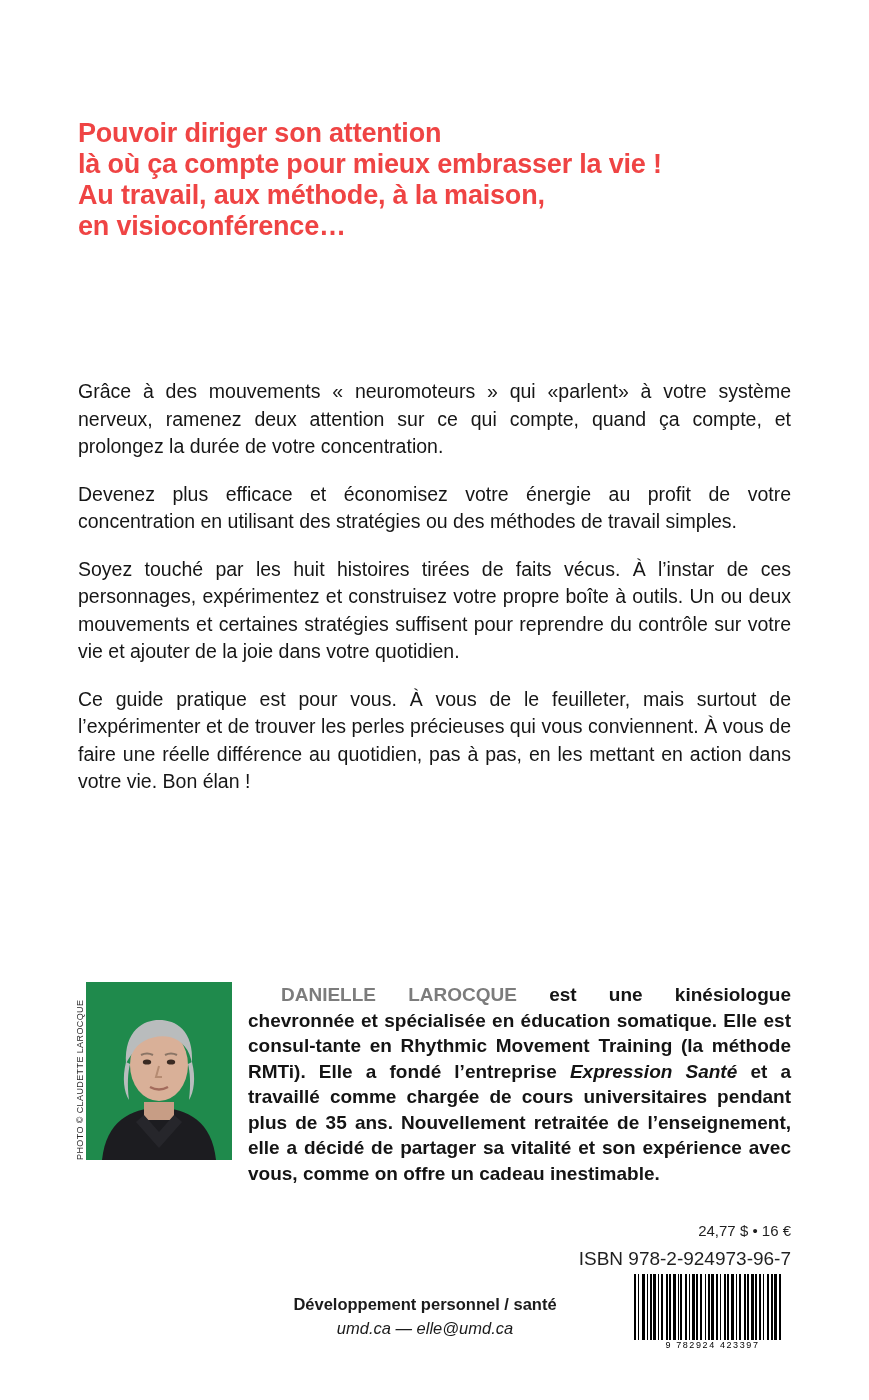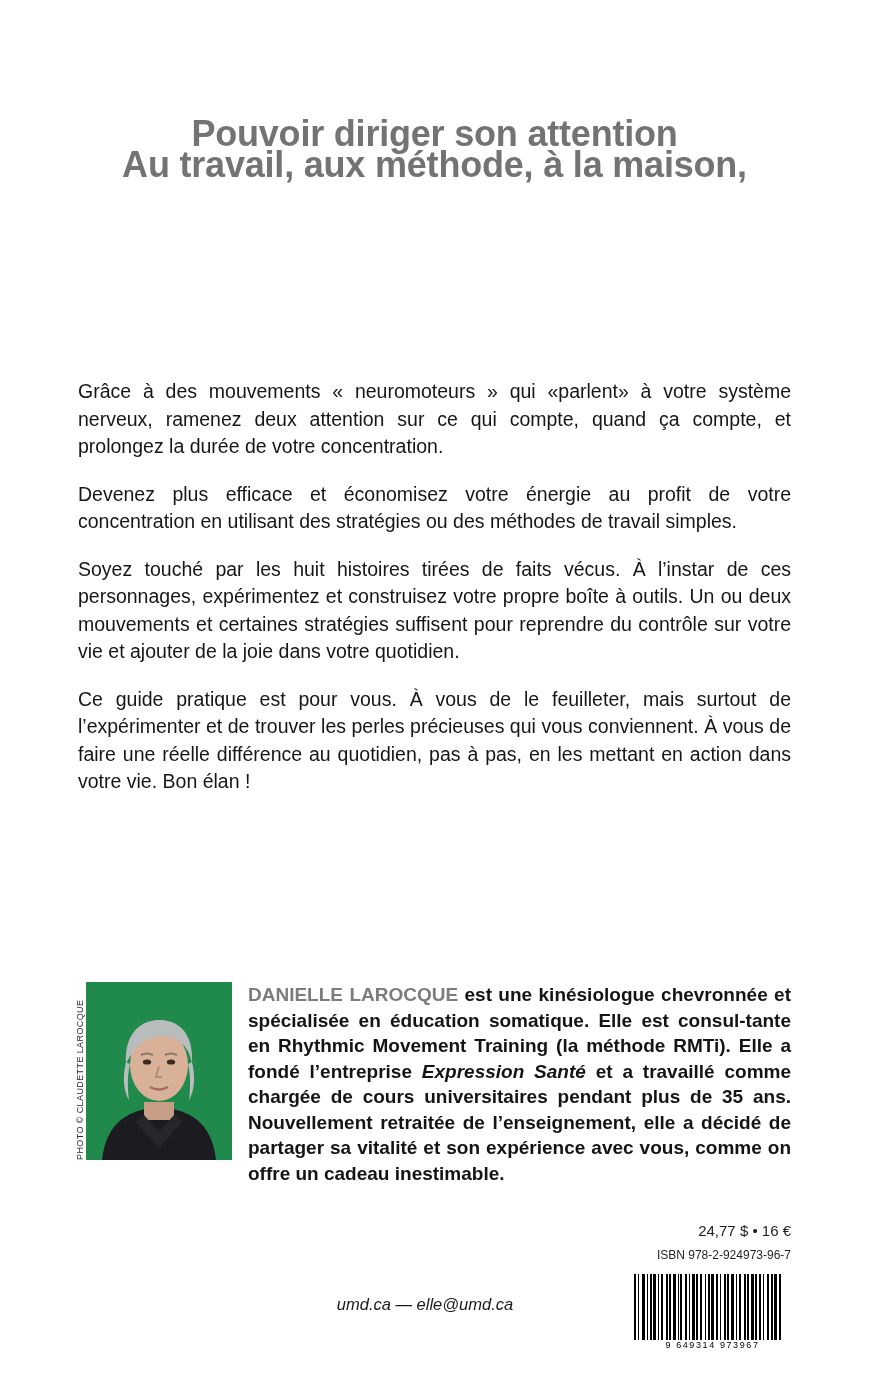--- a/index.html
+++ b/index.html
@@ -20,24 +20,24 @@
     inset: 0;
     background: #ffffff;
   }
 
   
   .headline {
     position: absolute;
     left: 78px;
     top: 118px;
     width: 713px;
-    text-align: center;
-    color: #737373;
+    text-align: left;
+    color: #ef4444;
     font-weight: bold;
-    font-size: 36px;
+    font-size: 27px;
     line-height: 31px;
     letter-spacing: -0.2px;
   }
   .headline .line { display: block; white-space: nowrap; }
 
   .subhead {
     position: absolute;
     left: 78px;
     top: 280px;
     width: 713px;
@@ -110,40 +110,40 @@
     position: absolute;
     left: 186px;
     top: 0;
     width: 543px;
     font-size: 19px;
     line-height: 25.5px;
     font-weight: bold;
     color: #141414;
     text-align: justify;
   }
-  .author-text .name { color: #7c7c7c; }
+  .author-text .name { color: #7c7c7c; margin-left: 33px; }
   .author-text .ital { font-style: italic; }
 
   
   .price-line {
     position: absolute;
     right: 78px;
     top: 1222px;
     width: 360px;
     text-align: right;
     font-size: 15px;
     color: #1f1f1f;
   }
   .isbn-line {
     position: absolute;
     right: 78px;
     top: 1248px;
     width: 360px;
     text-align: right;
-    font-size: 12px;
+    font-size: 19px;
     color: #1f1f1f;
   }
 
   .barcode {
     position: absolute;
     right: 78px;
     top: 1274px;
     width: 157px;
     height: 82px;
     background: #ffffff;
@@ -191,21 +191,23 @@
     font-size: 16.5px;
   }
 </style>
 </head>
 <body>
 
 <div class="page">
 
   <div class="headline">
     <span class="line">Pouvoir diriger son attention</span>
+    <span class="line">là où ça compte pour mieux embrasser la vie !</span>
     <span class="line">Au travail, aux méthode, à la maison,</span>
+    <span class="line">en visioconférence…</span>
   </div>
 
 
   <div class="body-copy">
     <p>Grâce à des mouvements « neuromoteurs » qui «parlent» à votre système nerveux, ramenez deux attention sur ce qui compte, quand ça compte, et prolongez la durée de votre concentration.</p>
     <p>Devenez plus efficace et économisez votre énergie au profit de votre concentration en utilisant des stratégies ou des méthodes de travail simples.</p>
     <p>Soyez touché par les huit histoires tirées de faits vécus. À l’instar de ces personnages, expérimentez et construisez votre propre boîte à outils. Un ou deux mouvements et certaines stratégies suffisent pour reprendre du contrôle sur votre vie et ajouter de la joie dans votre quotidien.</p>
     <p>Ce guide pratique est pour vous. À vous de le feuilleter, mais surtout de l’expérimenter et de trouver les perles précieuses qui vous conviennent. À vous de faire une réelle différence au quotidien, pas à pas, en les mettant en action dans votre vie. Bon élan !</p>
   </div>
 
@@ -321,20 +323,21 @@
         <i style="width:1px"></i>
         <i style="width:3px;background:#fff"></i>
       <i style="width:2px"></i>
         <i style="width:2px;background:#fff"></i>
         <i style="width:2px"></i>
         <i style="width:1px;background:#fff"></i>
       <i style="width:3px"></i>
         <i style="width:2px;background:#fff"></i>
         <i style="width:2px"></i>
     </div>
-    <div class="digits">9 649314 973967</div>
+    <div class="digits">9 782924 423397</div>
   </div>
 
   <div class="publisher">
+    <div>Développement personnel / santé</div>
     <div class="site">umd.ca — elle@umd.ca</div>
   </div>
 
 </div>
 
 </body></html>

